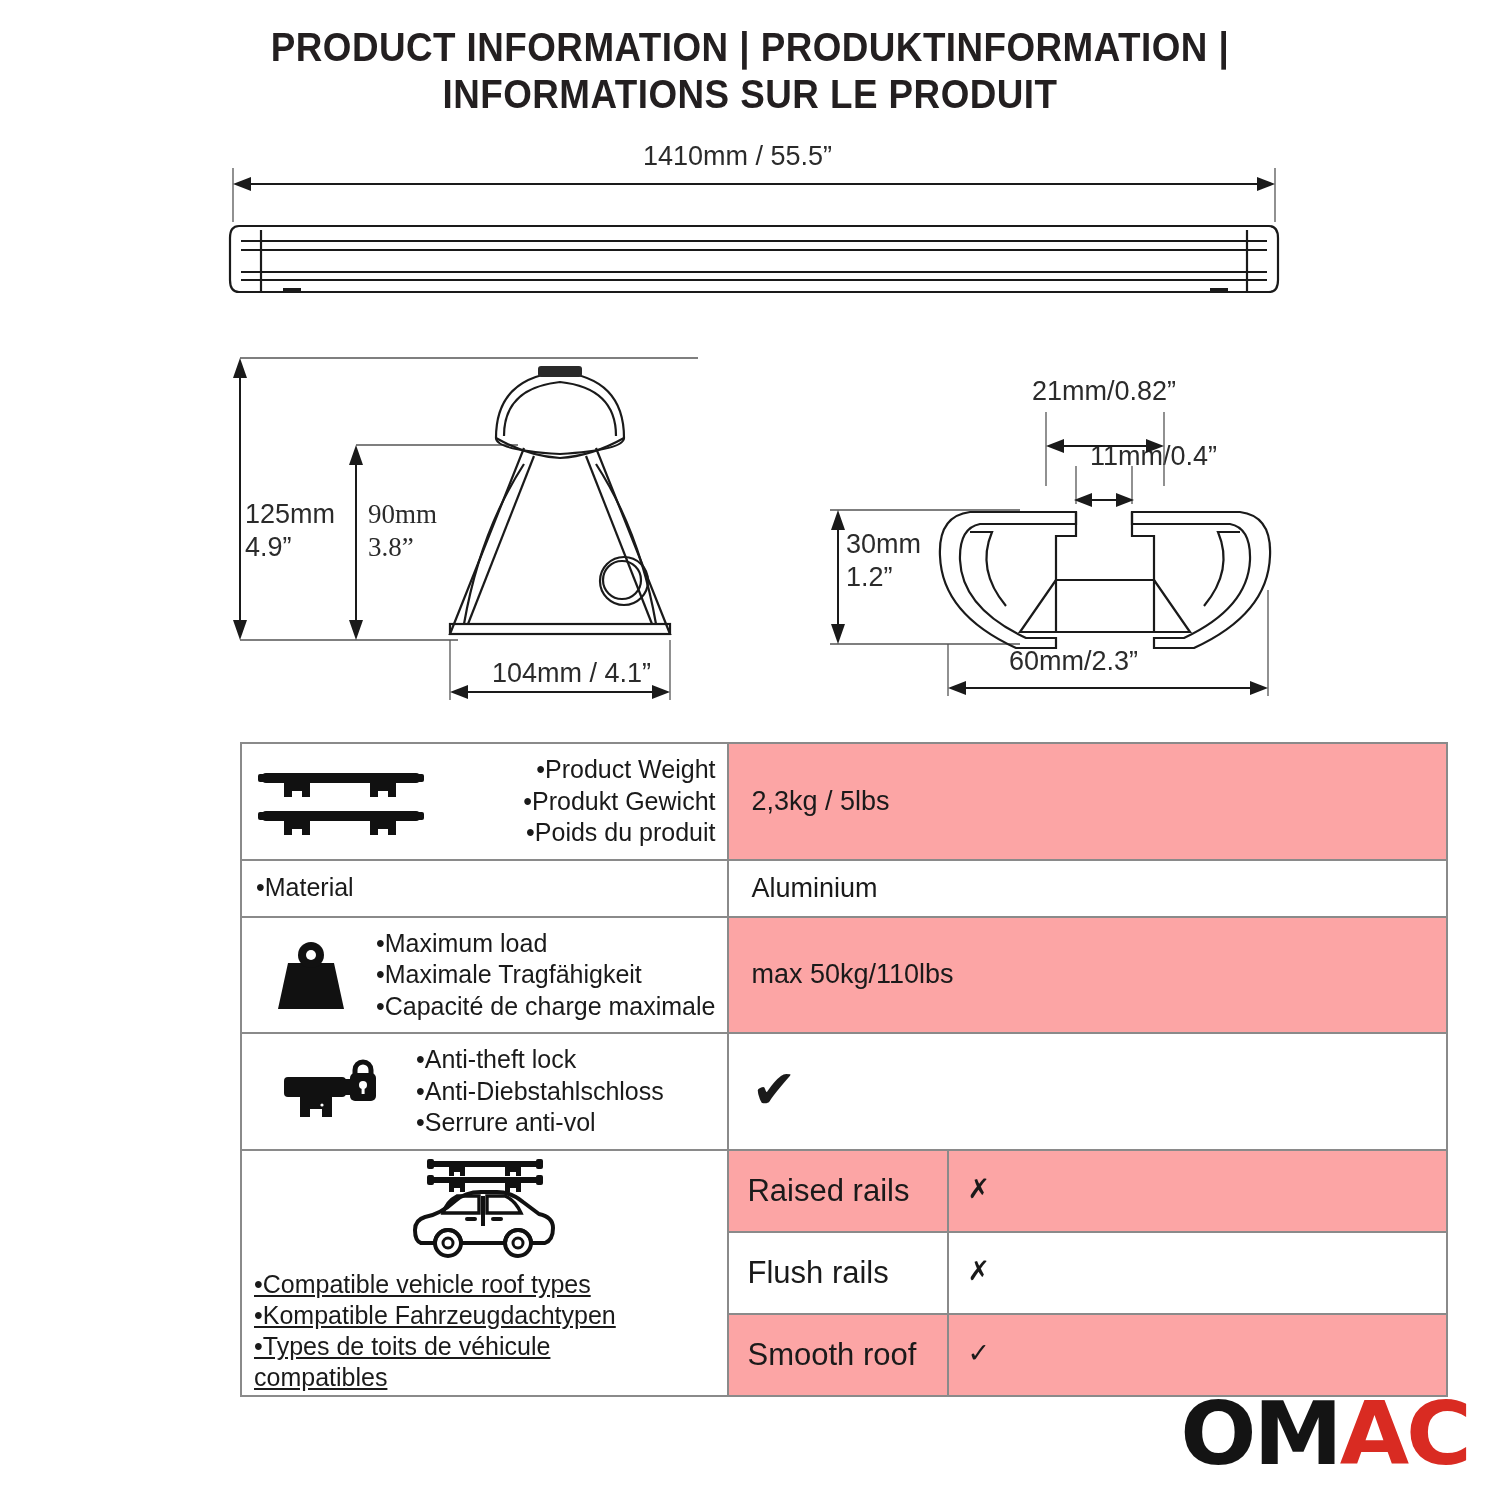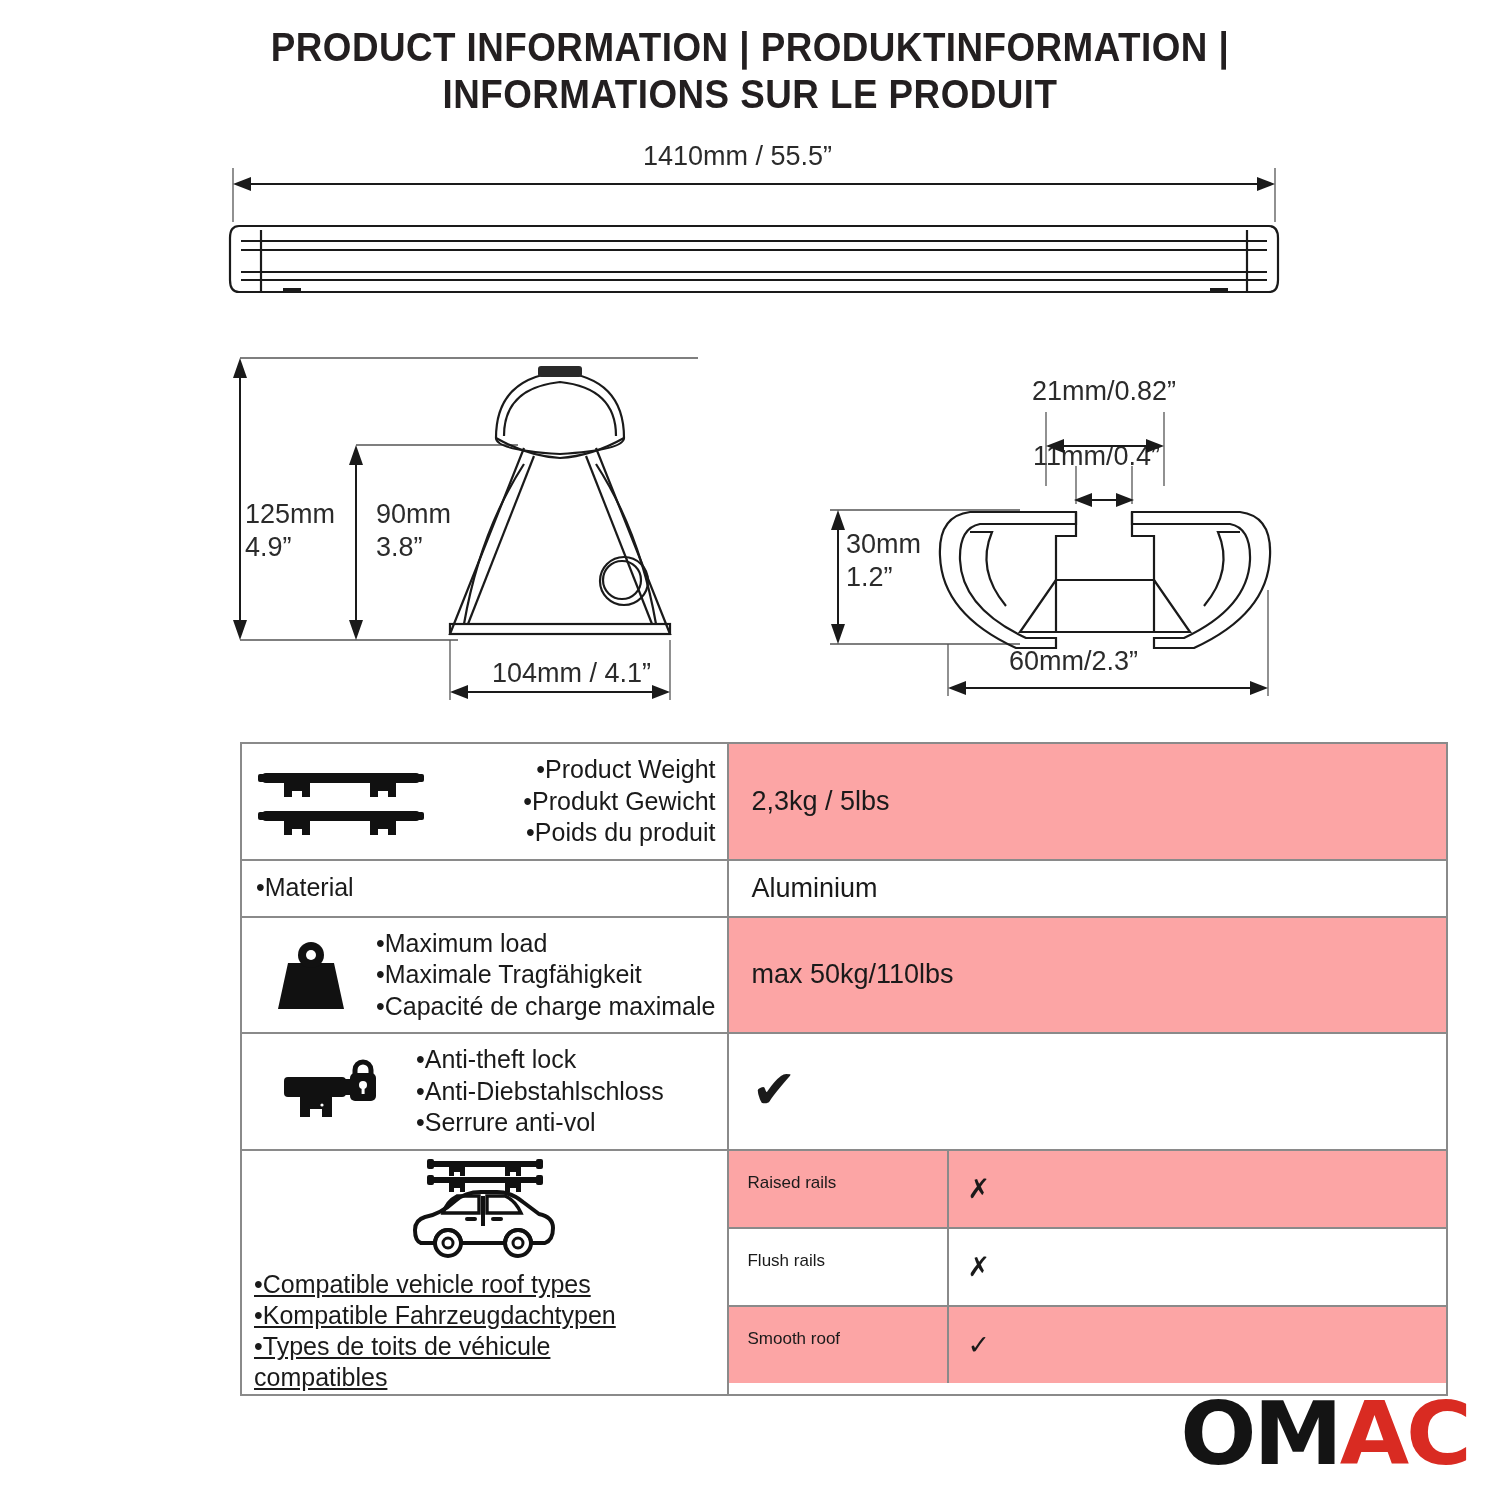--- a/index.html
+++ b/index.html
@@ -58,21 +58,21 @@
   .textlines{flex:1 1 auto;}
   .textlines div{white-space:nowrap;line-height:1.26;}
   .lines-right{text-align:right;}
   .material-lbl{padding:26px 12px 26px 40px;}
 
   
   .roof-outer td{vertical-align:top;}
   .roof-left{width:452px;padding:16px 12px 18px 14px;text-align:center;text-decoration:underline;}
   .roof-left .caption{text-align:left;margin-top:6px;font-size:25px;line-height:1.25;padding-left:12px;}
   .sub-table{width:100%;border-collapse:collapse;}
-  .sub-table td{border:2px solid #8a8a8a;font-size:17px;}
+  .sub-table td{border:2px solid #8a8a8a;font-size:31px;}
   .sub-table td.rt-name{width:200px;padding:22px 0 22px 18px;border-left:none;}
   .sub-table td.rt-mark{padding:22px 0 22px 18px;border-right:none;font-size:27px;}
   .sub-table tr:first-child td{border-top:none;}
   .sub-table tr:last-child td{border-bottom:none;}
   .mark-yes{font-weight:normal;}
   .mark-no{font-weight:bold;font-style:italic;}
   .check-big{font-size:54px;line-height:.8;font-weight:bold;display:inline-block;}
 
   
   .logo{
@@ -112,21 +112,21 @@
     <path class="stroke" d="M36,124 L36,62" stroke-width="1.6"></path>
     <path class="stroke" d="M1022,124 L1022,62" stroke-width="1.6"></path>
     <rect x="58" y="120" width="18" height="5" fill="#1a1a1a"></rect>
     <rect x="985" y="120" width="18" height="5" fill="#1a1a1a"></rect>
   </svg>
 
   <div class="dim" style="left:245px;top:498px;">
     <div>125mm</div>
     <div>4.9”</div>
   </div>
-  <div class="dim" style="left:376px;top:498px;">
+  <div class="dim" style="left:368px;top:498px;font-family:Liberation Serif, serif;">
     <div>90mm</div>
     <div>3.8”</div>
   </div>
   <div class="dim" style="left:492px;top:657px;">104mm / 4.1”</div>
 
   <svg style="position:absolute;left:228px;top:352px;" width="480" height="350">
 
     <line class="thin" x1="12" y1="6" x2="470" y2="6"></line>
     <line class="thin" x1="12" y1="288" x2="230" y2="288"></line>
     <line class="arrowline" x1="12" y1="14" x2="12" y2="280"></line>
@@ -155,21 +155,21 @@
     <path class="stroke" d="M296,112 Q252,180 236,272" stroke-width="1.6"></path>
     <path class="stroke" d="M368,112 Q412,180 428,272" stroke-width="1.6"></path>
     <path class="stroke" d="M236,272 L428,272" stroke-width="1.6"></path>
     <rect x="222" y="272" width="220" height="10" class="stroke"></rect>
 
     <circle cx="396" cy="229" r="24" class="stroke"></circle>
     <circle cx="394" cy="228" r="19" class="stroke" stroke-width="1.4"></circle>
   </svg>
 
   <div class="dim" style="left:1032px;top:375px;">21mm/0.82”</div>
-  <div class="dim" style="left:1033px;top:440px;">11mm/0.4”</div>
+  <div class="dim" style="left:1090px;top:440px;">11mm/0.4”</div>
   <div class="dim" style="left:846px;top:528px;">
     <div>30mm</div>
     <div>1.2”</div>
   </div>
   <div class="dim" style="left:1009px;top:645px;">60mm/2.3”</div>
 
   <svg style="position:absolute;left:820px;top:400px;" width="470" height="300">
 
     <line class="thin" x1="226" y1="12" x2="226" y2="86"></line>
     <line class="thin" x1="344" y1="12" x2="344" y2="86"></line>

